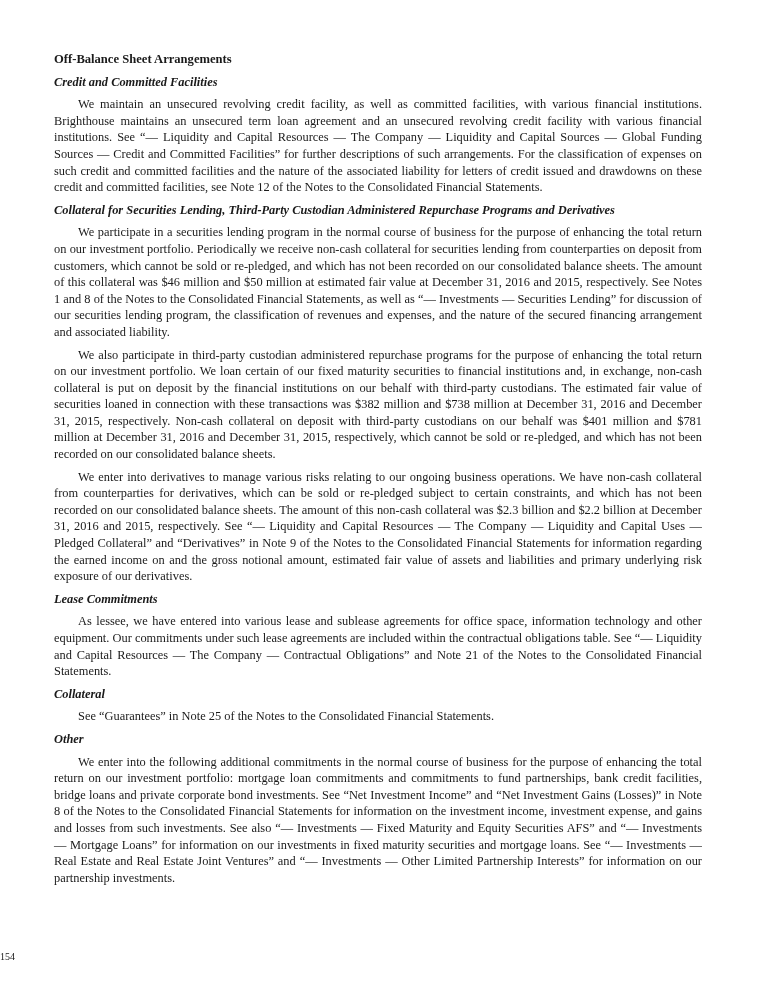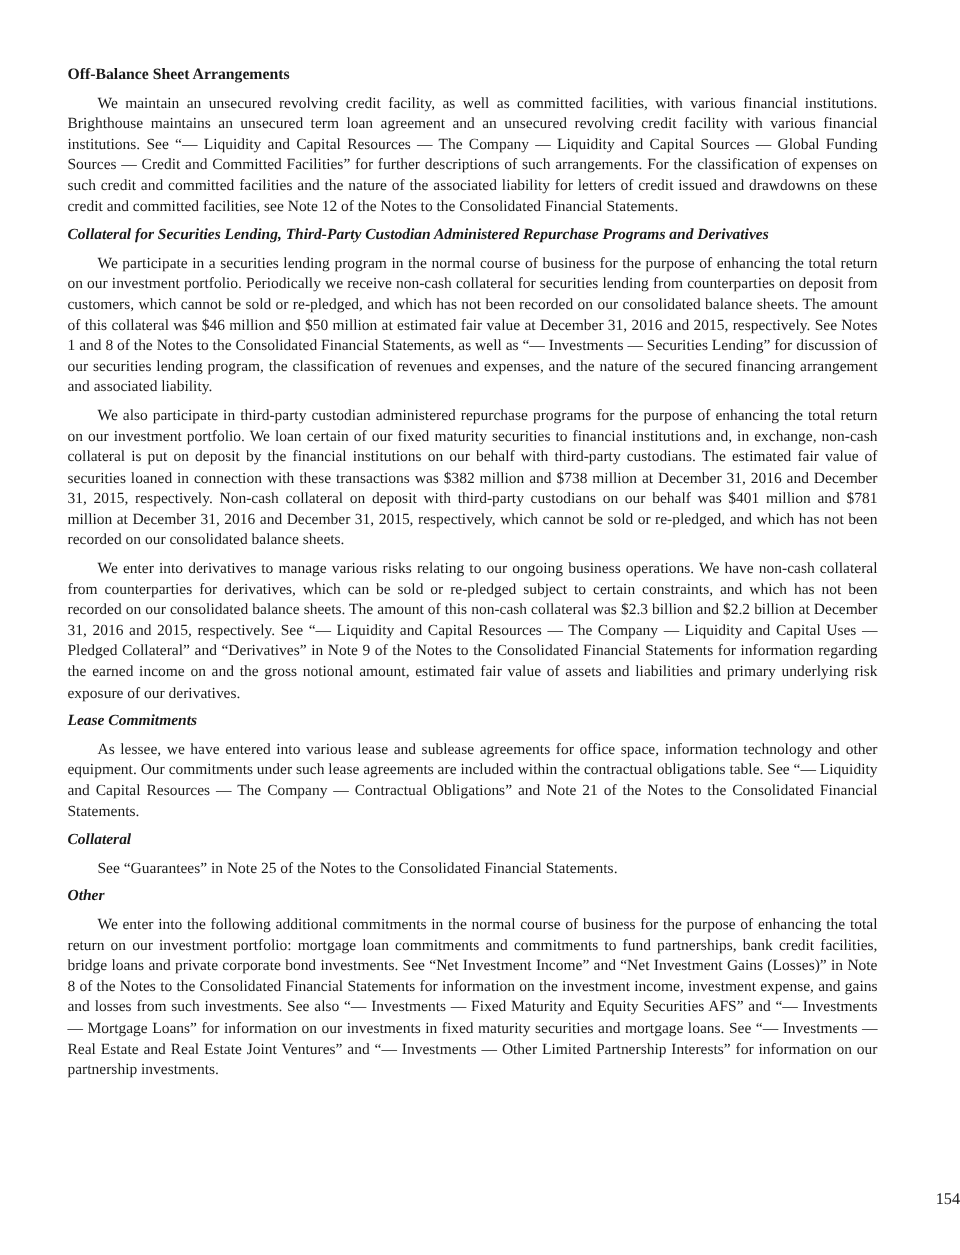--- a/index.html
+++ b/index.html
@@ -36,31 +36,32 @@
     p.body {
       margin: 0 12px 6px 0;
       text-indent: 24px;
       text-align: justify;
     }
     .page-number {
       position: absolute;
       top: 951px;
       left: 0;
       width: 768px;
-      text-align: right;
-      font-size: 13px;
+      text-align: left;
+      font-size: 10px;
     }
   </style>
 </head>
 <body>
 
 <div class="page">
   <div class="section-title">Off-Balance Sheet Arrangements</div>
 
   <div>
+    <div class="subhead">Credit and Committed Facilities</div>
     <p class="body">We maintain an unsecured revolving credit facility, as well as committed facilities, with various financial institutions. Brighthouse maintains an unsecured term loan agreement and an unsecured revolving credit facility with various financial institutions. See “— Liquidity and Capital Resources — The Company — Liquidity and Capital Sources — Global Funding Sources — Credit and Committed Facilities” for further descriptions of such arrangements. For the classification of expenses on such credit and committed facilities and the nature of the associated liability for letters of credit issued and drawdowns on these credit and committed facilities, see Note 12 of the Notes to the Consolidated Financial Statements.</p>
   </div>
 
   <div>
     <div class="subhead">Collateral for Securities Lending, Third-Party Custodian Administered Repurchase Programs and Derivatives</div>
     <p class="body">We participate in a securities lending program in the normal course of business for the purpose of enhancing the total return on our investment portfolio. Periodically we receive non-cash collateral for securities lending from counterparties on deposit from customers, which cannot be sold or re-pledged, and which has not been recorded on our consolidated balance sheets. The amount of this collateral was $46 million and $50 million at estimated fair value at December 31, 2016 and 2015, respectively. See Notes 1 and 8 of the Notes to the Consolidated Financial Statements, as well as “— Investments — Securities Lending” for discussion of our securities lending program, the classification of revenues and expenses, and the nature of the secured financing arrangement and associated liability.</p>
     <p class="body">We also participate in third-party custodian administered repurchase programs for the purpose of enhancing the total return on our investment portfolio. We loan certain of our fixed maturity securities to financial institutions and, in exchange, non-cash collateral is put on deposit by the financial institutions on our behalf with third-party custodians. The estimated fair value of securities loaned in connection with these transactions was $382 million and $738 million at December 31, 2016 and December 31, 2015, respectively. Non-cash collateral on deposit with third-party custodians on our behalf was $401 million and $781 million at December 31, 2016 and December 31, 2015, respectively, which cannot be sold or re-pledged, and which has not been recorded on our consolidated balance sheets.</p>
     <p class="body">We enter into derivatives to manage various risks relating to our ongoing business operations. We have non-cash collateral from counterparties for derivatives, which can be sold or re-pledged subject to certain constraints, and which has not been recorded on our consolidated balance sheets. The amount of this non-cash collateral was $2.3 billion and $2.2 billion at December 31, 2016 and 2015, respectively. See “— Liquidity and Capital Resources — The Company — Liquidity and Capital Uses — Pledged Collateral” and “Derivatives” in Note 9 of the Notes to the Consolidated Financial Statements for information regarding the earned income on and the gross notional amount, estimated fair value of assets and liabilities and primary underlying risk exposure of our derivatives.</p>
   </div>
 

